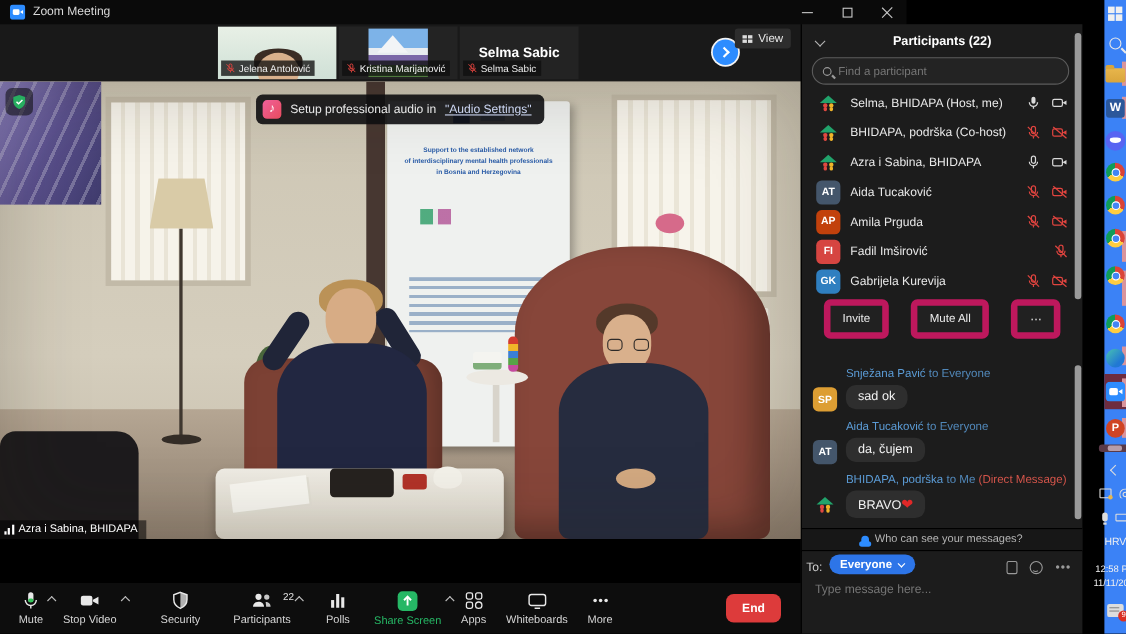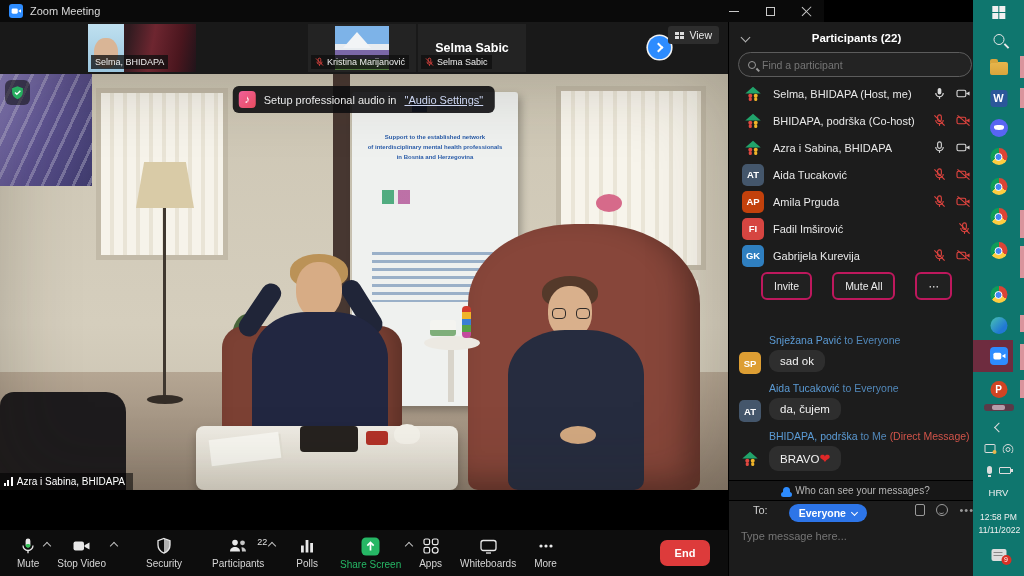--- a/index.html
+++ b/index.html
@@ -115,49 +115,49 @@
 .p-search{position:absolute;left:9px;right:12px;top:30px;height:25px;border:1px solid #5c5c5c;border-radius:13px;background:#232323;display:flex;align-items:center;gap:6px;padding:0 9px}
 .p-search input{background:transparent;border:none;outline:none;color:#bbb;font-size:10.5px;width:100%;font-family:inherit}
 .mag{width:8px;height:8px;border:1.5px solid #9a9a9a;border-radius:50%;position:relative;flex:none}
 .mag::after{content:"";position:absolute;left:7px;top:7px;width:4px;height:1.5px;background:#9a9a9a;transform:rotate(45deg)}
 .p-list{position:absolute;left:0;top:58px;width:100%}
 .p-row{height:27px;display:flex;align-items:center;padding:0 13px;gap:9px}
 .avatar{width:22px;height:22px;border-radius:5px;flex:none;display:flex;align-items:center;justify-content:center;color:#fff;font-size:9.5px;font-weight:bold}
 .p-name{color:#e8e8e8;font-size:11px;flex:1;white-space:nowrap;overflow:hidden}
 .p-icons{display:flex;gap:10px;align-items:center;flex:none}
 .p-footer{position:absolute;left:0;top:250px;width:100%;display:flex;justify-content:center;gap:20px}
-.p-btn{height:23px;border:2px solid #be185d;border-radius:6px;background:#212121;color:#ececec;font-size:10.5px;display:flex;align-items:center;justify-content:center;padding:12px 11px}
+.p-btn{height:23px;border:6px solid #be185d;border-radius:6px;background:#212121;color:#ececec;font-size:10.5px;display:flex;align-items:center;justify-content:center;padding:12px 11px}
 .c-header{top:282px;border-top:1px solid #000;padding-top:2px}
 .c-msgs{position:absolute;left:0;top:306px;width:100%}
 .c-msg{position:relative;padding:6px 12px 4px 40px}
 .c-avatar{position:absolute;left:10px;top:24px}
 .c-meta{font-size:10.5px;color:#5b9bd5;white-space:nowrap}
 .c-meta .to{opacity:.85}
 .c-meta .tag{color:#d2544a}
 .c-bubble{display:inline-block;margin-top:4px;background:#2e2e2e;color:#f2f2f2;font-size:11.5px;padding:5px 11px;border-radius:9px}
 .heart{color:#e02828;font-size:13px}
 .privacy{position:absolute;left:0;top:458px;width:100%;height:21px;background:#171717;border-top:1px solid #000;border-bottom:1px solid #000;display:flex;align-items:center;justify-content:center;gap:5px;color:#b5b5b5;font-size:10px}
 .pv-ico{width:7px;height:7px;background:#2d8cff;border-radius:50% 50% 20% 20%;position:relative}
 .pv-ico::after{content:"";position:absolute;left:-2px;top:5px;width:11px;height:5px;background:#2d8cff;border-radius:3px}
-.to-row{position:absolute;left:24px;right:10px;top:482px;display:flex;align-items:flex-start;gap:21px}
+.to-row{position:absolute;left:4px;right:10px;top:482px;display:flex;align-items:flex-end;gap:6px}
 .to-label{color:#cfcfcf;font-size:11px}
 .to-pill{background:#2d75e8;color:#fff;font-size:10.5px;font-weight:bold;border-radius:12px;padding:3px 10px;display:flex;align-items:center;gap:6px}
 .pill-chev{width:5px;height:5px;border-right:1.4px solid #fff;border-bottom:1.4px solid #fff;transform:rotate(45deg);margin-top:-2px}
 .comp-icons{margin-left:auto;display:flex;gap:11px;align-items:center;color:#9a9a9a}
 .doc-ico{width:10px;height:12px;border:1.3px solid #9a9a9a;border-radius:2px}
 .smile-ico{width:12px;height:12px;border:1.3px solid #9a9a9a;border-radius:50%;position:relative}
 .smile-ico::after{content:"";position:absolute;left:2px;top:5px;width:5px;height:3px;border-bottom:1.3px solid #9a9a9a;border-radius:50%}
 .dots3{letter-spacing:1px;font-size:11px;line-height:6px}
 .type-row{position:absolute;left:12px;right:12px;top:504px}
 .type-row input{width:100%;background:transparent;border:none;outline:none;color:#9a9a9a;font-size:11px;font-family:inherit}
 .scrollbar{position:absolute;width:6px;border-radius:3px;background:#9a9a9a;right:1px}
 .sb1{top:8px;height:242px}
 .sb2{top:310px;height:140px}
 
-.taskbar{position:absolute;right:0;top:0;width:51px;height:576px;background:#0f766e}
+.taskbar{position:absolute;right:0;top:0;width:20px;height:576px;background:#3b82f6}
 .tk{position:absolute;left:50%;transform:translateX(-50%)}
 .winlogo{top:6px;display:grid;grid-template-columns:6px 6px;grid-auto-rows:6px;gap:1.4px}
 .winlogo span{background:#f0f0f0}
 .tsearch{top:34px;width:11px;height:11px;border:1.8px solid #e8e8e8;border-radius:50%}
 .tsearch::after{content:"";position:absolute;left:9px;top:10px;width:6px;height:2px;background:#e8e8e8;transform:rotate(45deg)}
 .folder{top:62px;width:18px;height:13px;background:linear-gradient(#e8b64c,#d9a53c);border-radius:2px;position:absolute}
 .folder::before{content:"";position:absolute;left:0;top:-3px;width:8px;height:4px;background:#d9a53c;border-radius:2px 2px 0 0}
 .word{top:90px;width:17px;height:17px;background:#2b579a;border-radius:3px;color:#fff;font-size:11px;font-weight:bold;text-align:center;line-height:17px}
 .word::after{content:"W"}
 .discord{top:119px;width:18px;height:18px;background:#5865f2;border-radius:50%}
@@ -215,26 +215,33 @@
         </div>
       <div class="win-btn">
           <span class="x-glyph"></span>
         </div>
     </div>
   </div>
 
   <div class="main-area">
 
     <div class="filmstrip">
-      <div class="thumb t0">
-        <div class="phone"></div>
-        <div class="lady"></div>
+      <div class="thumb t1">
+        <div class="bgmint"></div>
+        <div class="hair"></div>
+        <div class="face"></div>
         <div class="thumb-label">
-            <span>Selma, BHIDAPA</span>
-          </div>
+          <svg class="mmic" width="9" height="10" viewBox="0 0 14 14">
+              <rect x="5" y="1" width="4" height="7" rx="2" stroke="#e0443f" stroke-width="1.4" fill="none"></rect>
+              <path d="M3 6.5a4 4 0 0 0 8 0" stroke="#e0443f" stroke-width="1.4" fill="none"></path>
+              <line x1="7" y1="10.5" x2="7" y2="13" stroke="#e0443f" stroke-width="1.4"></line>
+              <line x1="1.5" y1="1.5" x2="12.5" y2="12.5" stroke="#e0443f" stroke-width="1.4"></line>
+            </svg>
+          <span>Jelena Antolović</span>
+        </div>
       </div>
       <div class="thumb t2">
         <div class="pic"></div>
         <div class="thumb-label">
           <svg class="mmic" width="9" height="10" viewBox="0 0 14 14">
               <rect x="5" y="1" width="4" height="7" rx="2" stroke="#e0443f" stroke-width="1.4" fill="none"></rect>
               <path d="M3 6.5a4 4 0 0 0 8 0" stroke="#e0443f" stroke-width="1.4" fill="none"></path>
               <line x1="7" y1="10.5" x2="7" y2="13" stroke="#e0443f" stroke-width="1.4"></line>
               <line x1="1.5" y1="1.5" x2="12.5" y2="12.5" stroke="#e0443f" stroke-width="1.4"></line>
             </svg>

